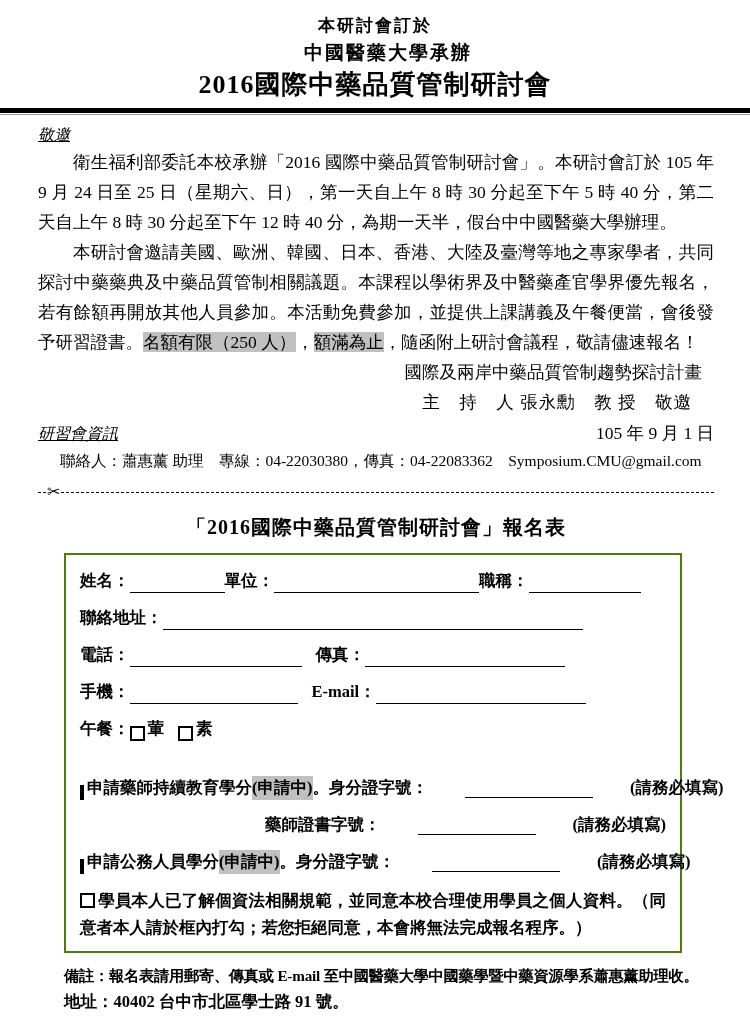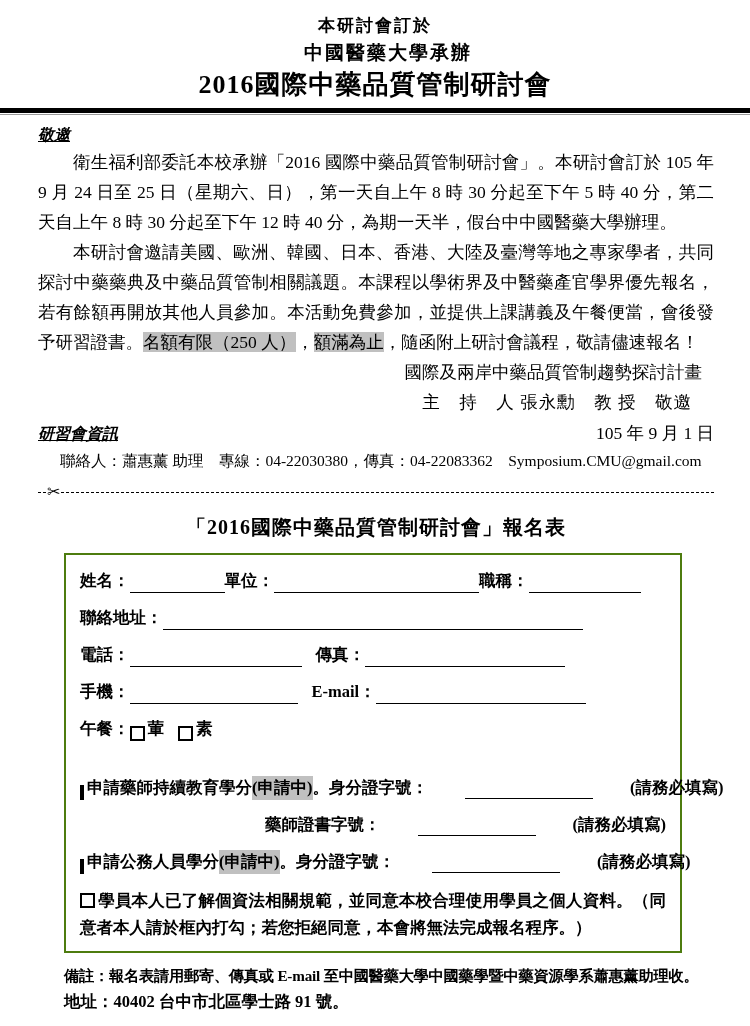--- a/index.html
+++ b/index.html
@@ -16,21 +16,21 @@
   .h-line1 { font-size:17px; font-weight:bold; letter-spacing:2px; line-height:26px; }
   .h-line2 { font-size:19px; font-weight:bold; letter-spacing:2px; line-height:28px;padding-left:26px; }
   .h-title { font-size:26px; font-weight:bold; letter-spacing:1px; line-height:36px; }
   .rule { margin-top:5px; }
   .rule .thick { height:5px; background:#000; }
   .rule .thin  { height:1px; background:#9a9a9a; margin-top:1px; }
 
   .content { padding:8px 36px 0 38px; }
 
   .section-heading {
-    display:inline-block; font-weight:bold; font-style:italic;
+    display:inline-block; font-weight:normal; font-style:italic;
     text-decoration:underline; font-size:16px; line-height:24px;text-align:center;
   }
   p.body { font-size:17.5px; line-height:30px; text-align:justify; }
   p.indent { text-indent:2em; }
   .hl { background:#c0c0c0; }
 
   .sig { text-align:right; font-size:17.5px; line-height:30px; }
   .sig-org  { padding-right:12px; }
   .sig-host { padding-right:22px; letter-spacing:1px; }
 
@@ -57,21 +57,21 @@
   .b-name { width:95px; }  .b-unit { width:205px; } .b-job { width:112px; }
   .b-addr { width:420px; } .b-phone { width:172px; } .b-fax { width:200px; }
   .b-mobile { width:168px; } .b-email { width:210px; }
   .b-id { width:128px; } .b-cert { width:118px; }
   .gap14 { margin-left:14px; }
   .cb {
     display:inline-block; width:15px; height:15px;
     border:2px solid #000; margin-right:3px; vertical-align:-2px; background:#fff;
   }
   .spacer-row { height:22px; }
-  .rgroup { margin-left:auto; display:flex; align-items:center; white-space:nowrap;gap:37px; }
+  .rgroup { margin-left:auto; display:flex; align-items:flex-start; white-space:nowrap;gap:37px; }
   .consent { text-align:justify; line-height:27px; margin-bottom:2px; }
 
   .notes { margin:10px 0 0 26px; font-weight:bold; }
   .note { line-height:26px; }
   .n1 { font-size:15.2px; letter-spacing:-0.2px; }
   .n2, .n3, .n4 { font-size:16.5px; }
 </style>
 </head>
 <body>
 

